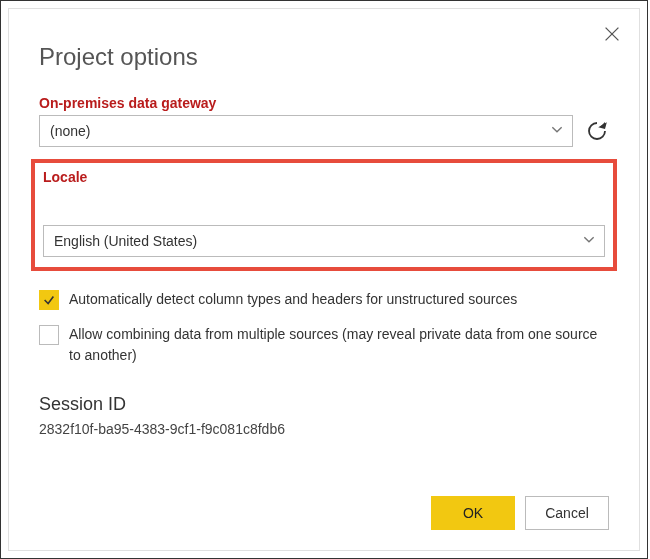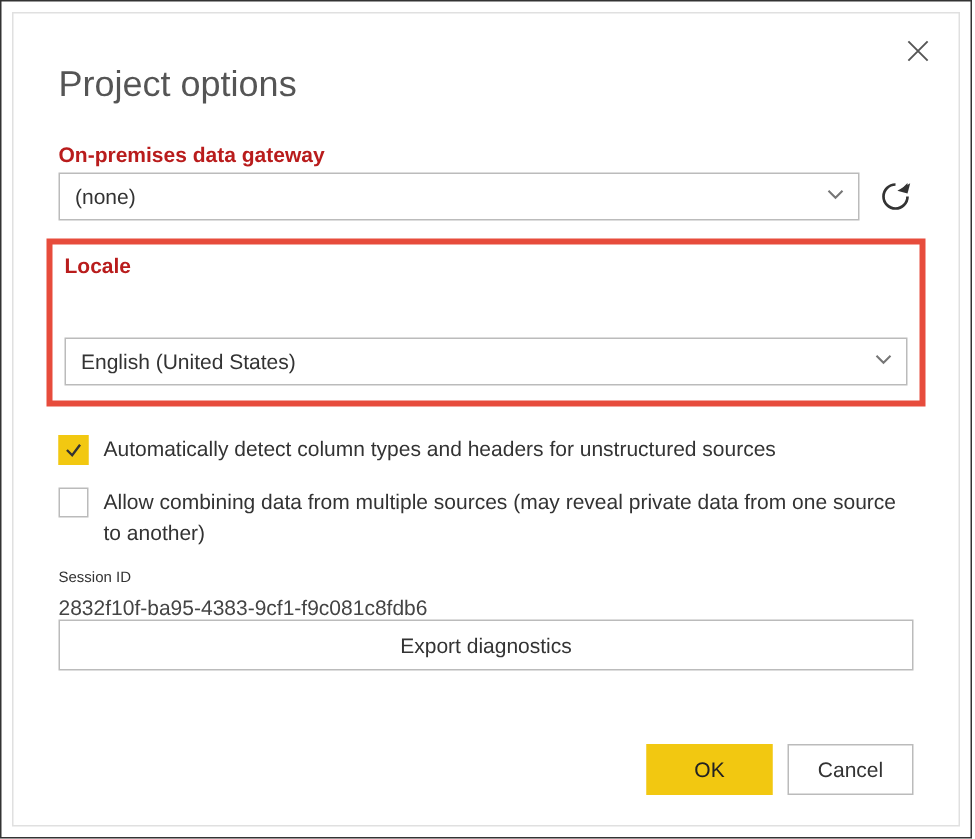--- a/index.html
+++ b/index.html
@@ -105,26 +105,28 @@
   .chk.checked {
     background: #f2c811;
     border-color: #f2c811;
   }
   .chk svg { display: block; }
   .check-label {
     line-height: 1.5;
     color: #333;
   }
   .session-label {
-    font-size: 10px;
-    color: #333;
+    font-size: 18px;
+    color: #333;
+    margin-top: 14px;
   }
   .session-val {
     color: #444;
     margin-top: 6px;
+    margin-bottom: 18px;
   }
   .btn {
     height: 34px;
     padding: 0 16px;
     border: 1px solid #bbb;
     background: #fff;
     color: #333;
     font-size: 14px;
     cursor: pointer;
     display: inline-flex;
@@ -204,21 +206,20 @@
     </div>
 
     <div class="check-row">
       <div class="chk"></div>
       <div class="check-label">Allow combining data from multiple sources (may reveal private data from one source to another)</div>
     </div>
 
     <div class="session-label">Session ID</div>
     <div class="session-val">2832f10f-ba95-4383-9cf1-f9c081c8fdb6</div>
 
-    <button class="btn">Export diagnostics</button>
 
     <div class="footer-row">
       <button class="btn primary">OK</button>
       <button class="btn secondary">Cancel</button>
     </div>
 
   </div>
 </div>
 
 </body></html>

